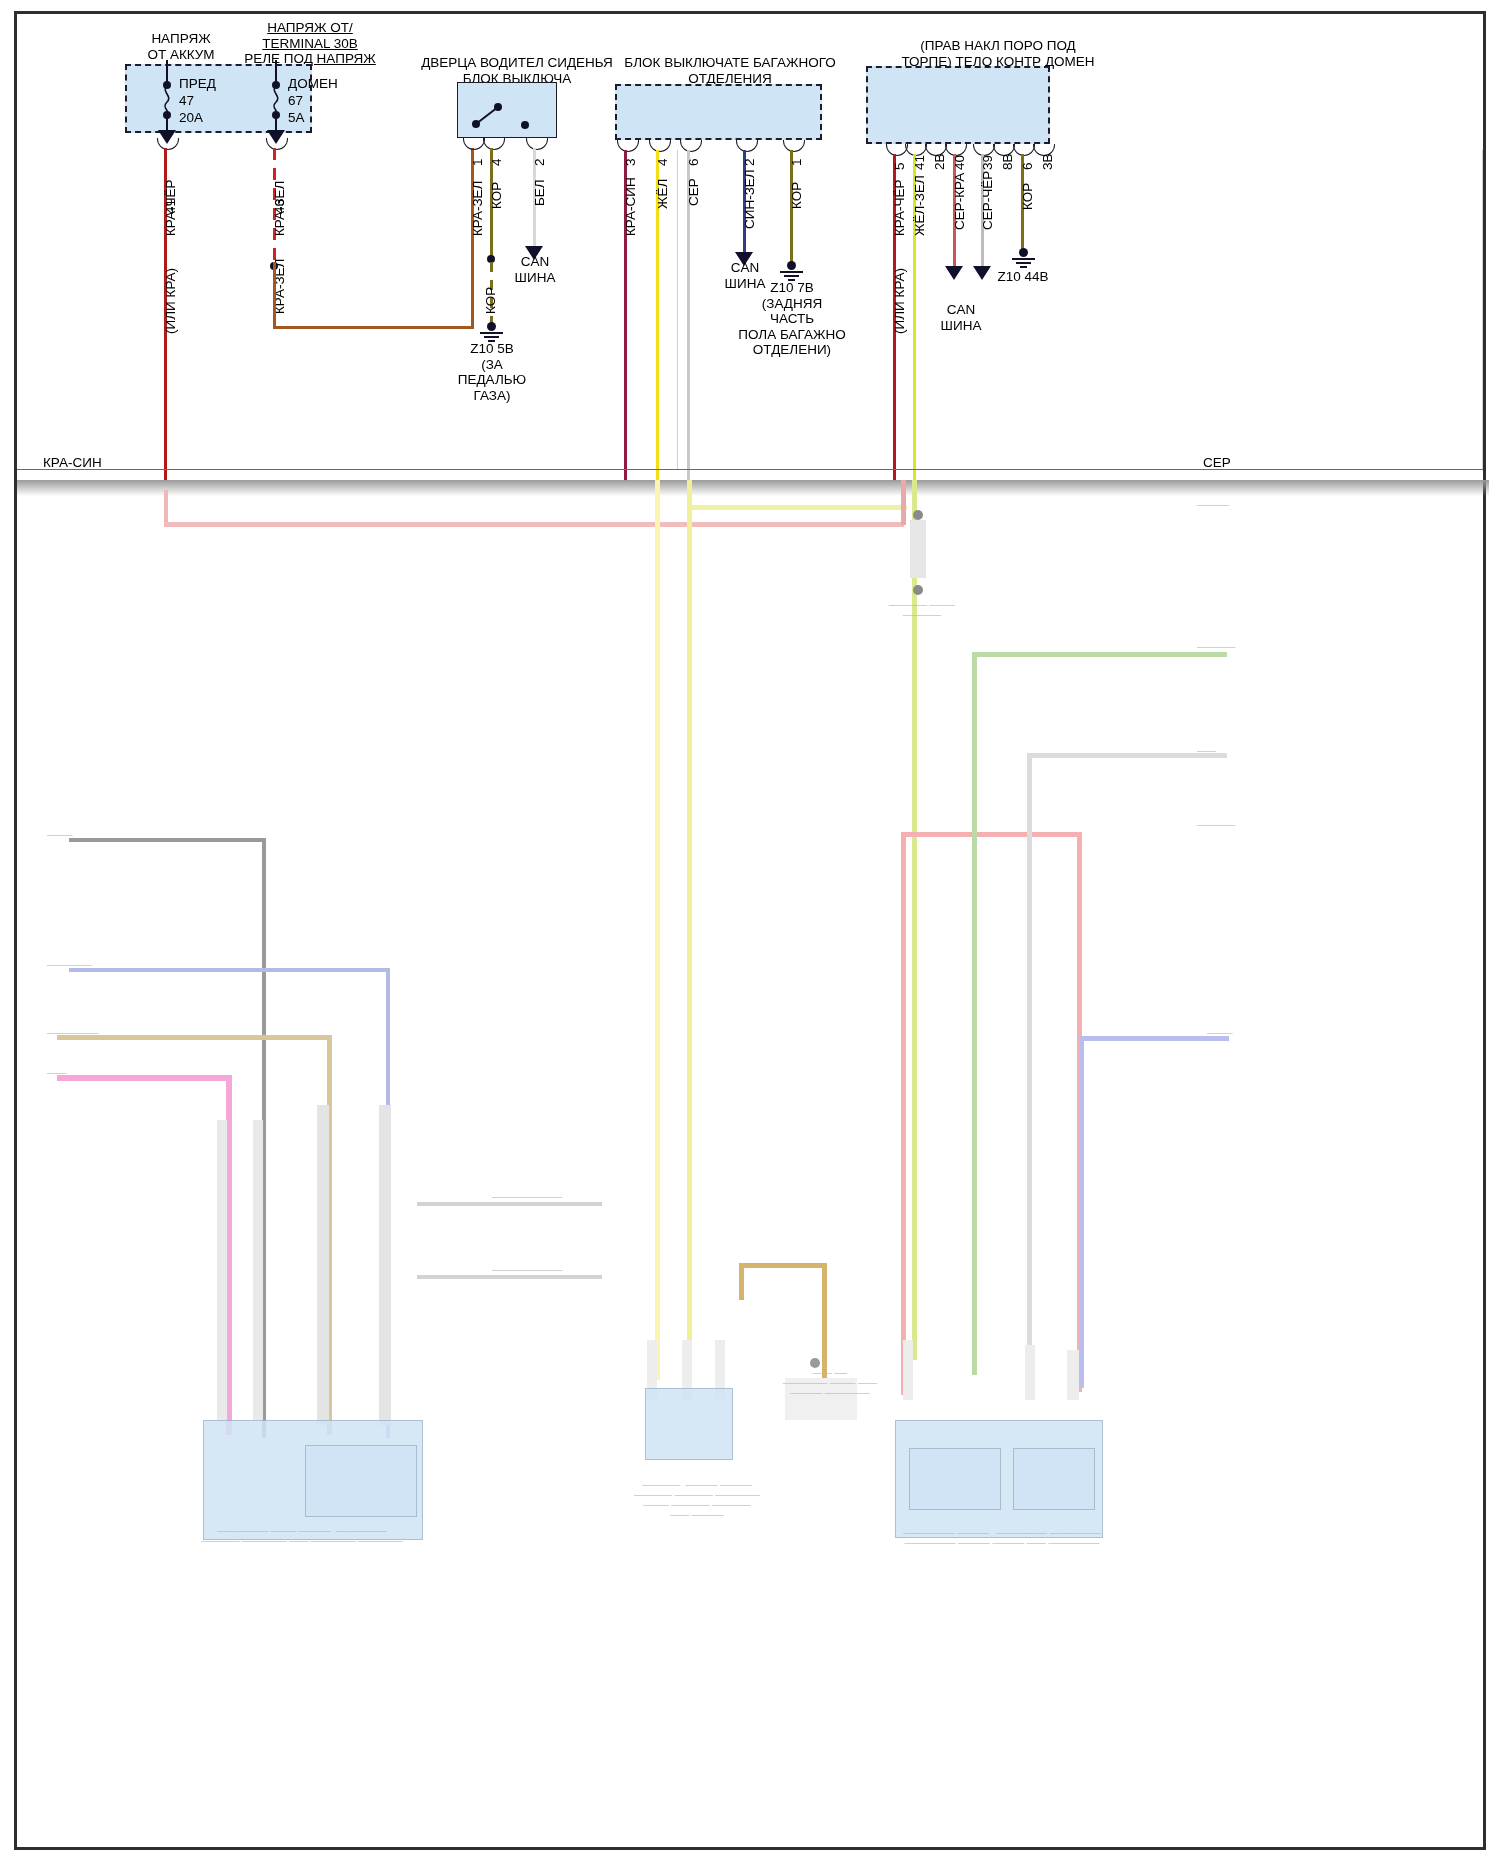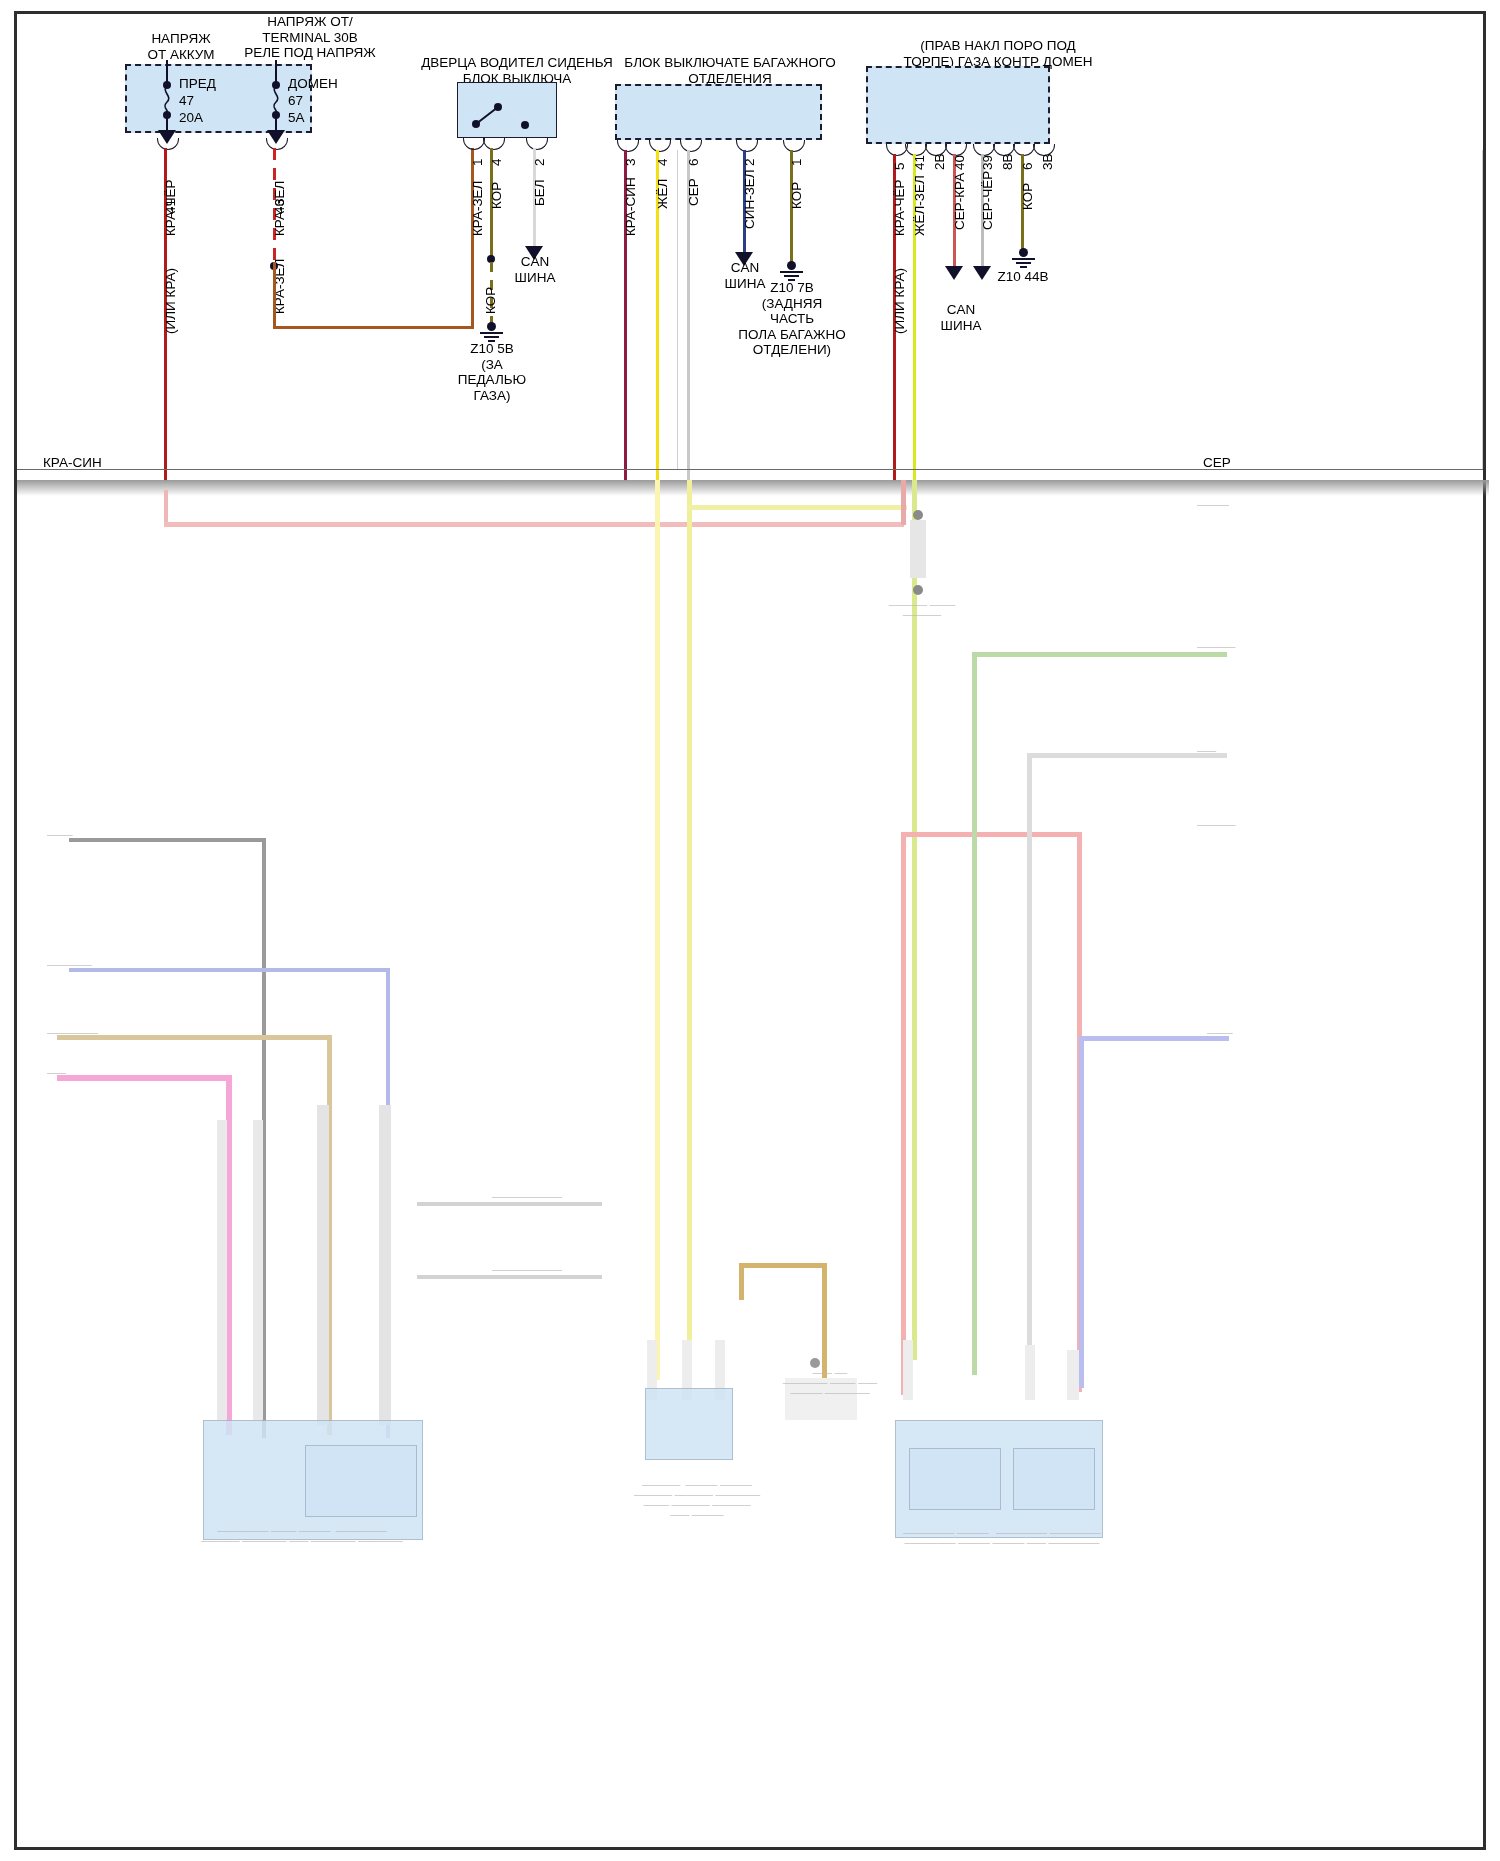--- a/index.html
+++ b/index.html
@@ -35,21 +35,21 @@
   .wm{position:absolute;left:18px;bottom:4px;font-size:9px;color:#c9c9c9;}
 </style>
 </head>
 <body>
 
 <div id="page">
  <div id="frame">
 
   <div class="lbl c" style="left:100px;top:17px;width:128px;">НАПРЯЖ
 ОТ АККУМ</div>
-  <div class="lbl c" style="left:200px;top:0;width:186px;">НАПРЯЖ ОТ/
+  <div class="lbl c" style="left:200px;top:6px;width:186px;text-decoration:underline;">НАПРЯЖ ОТ/
 TERMINAL 30B
 РЕЛЕ ПОД НАПРЯЖ</div>
 
   <div class="box dash" style="left:108px;top:50px;width:187px;height:69px;"></div>
 
   <div class="wire" style="left:149px;top:46px;width:1.6px;height:24px;background:#10102a;"></div>
   <div class="dot" style="left:146px;top:67px;"></div>
   <svg style="position:absolute;left:143px;top:72px;" width="14" height="28">
     <path d="M7,0 C1,6 13,10 7,16 C1,22 10,24 7,28" fill="none" stroke="#10102a" stroke-width="1.6"></path>
   </svg>
@@ -169,21 +169,21 @@
     <i style="left:5px;top:14px;width:15px;height:2px;"></i>
     <i style="left:9px;top:18px;width:7px;height:2px;"></i>
   </div>
   <div class="lbl c" style="left:712px;top:266px;width:126px;">Z10 7B
 (ЗАДНЯЯ
 ЧАСТЬ
 ПОЛА БАГАЖНО
 ОТДЕЛЕНИ)</div>
 
   <div class="lbl c" style="left:848px;top:24px;width:266px;">(ПРАВ НАКЛ ПОРО ПОД
-ТОРПЕ) ГАЗА КОНТР ДОМЕН</div>
+ТОРПЕ) ТЕЛО КОНТР ДОМЕН</div>
   <div class="box dash" style="left:849px;top:52px;width:184px;height:78px;"></div>
 
   <div class="cup" style="left:869px;top:130px;"></div>
   <div class="cup" style="left:888px;top:130px;"></div>
   <div class="cup" style="left:908px;top:130px;"></div>
   <div class="cup" style="left:928px;top:130px;"></div>
   <div class="cup" style="left:956px;top:130px;"></div>
   <div class="cup" style="left:976px;top:130px;"></div>
   <div class="cup" style="left:996px;top:130px;"></div>
   <div class="cup" style="left:1016px;top:130px;"></div>

